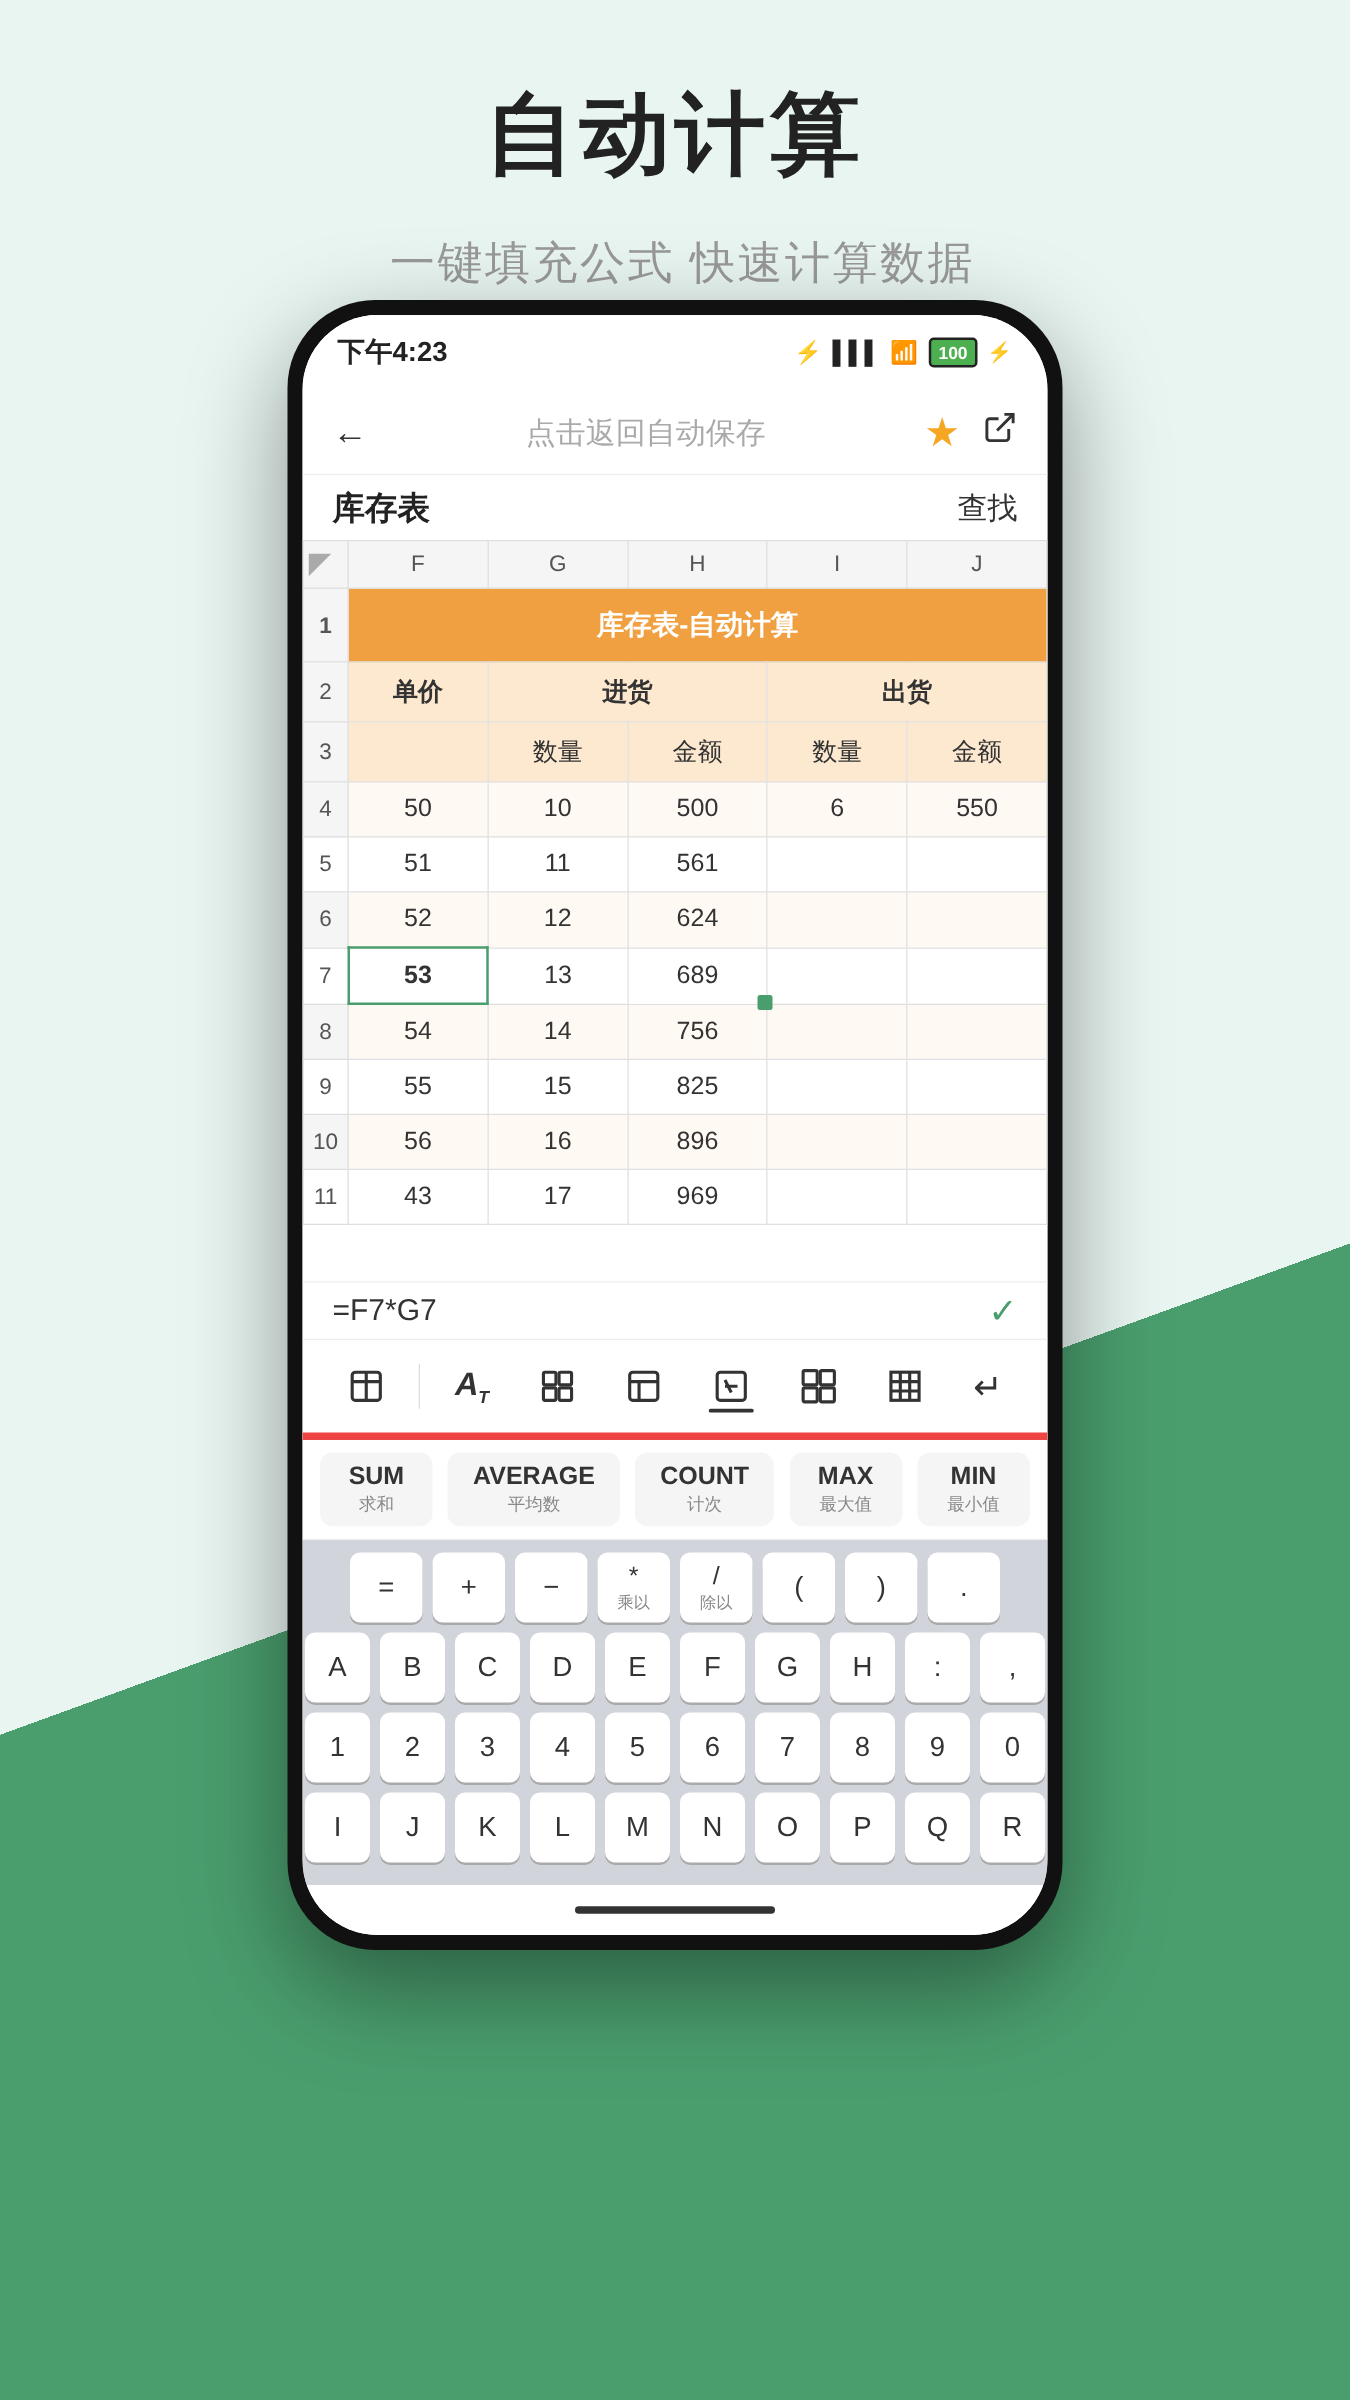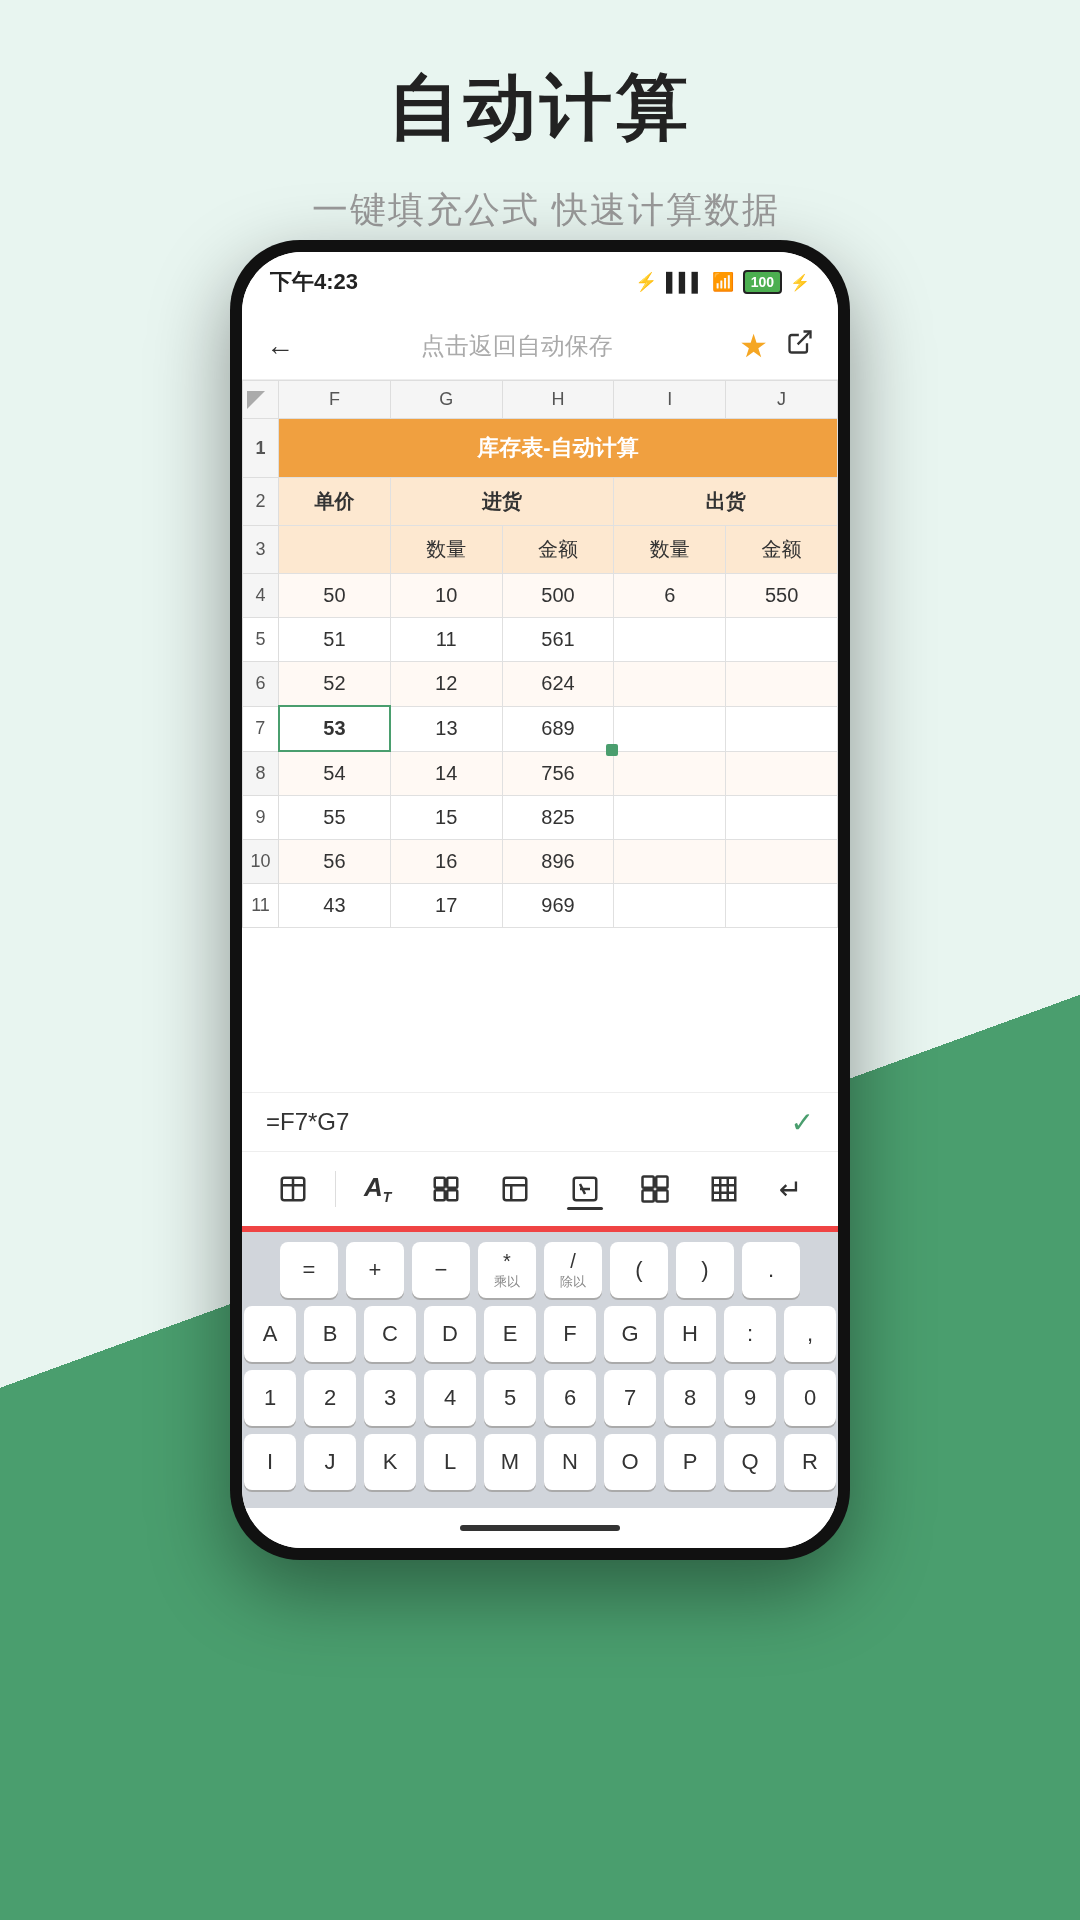--- a/index.html
+++ b/index.html
@@ -206,21 +206,21 @@
       right: -5px;
       width: 12px;
       height: 12px;
       background: #4a9e6e;
       border-radius: 2px;
       z-index: 10;
     }
 
     
     .formula-bar {
-      height: 60px;
+      height: 47px;
       background: #fff;
       display: flex;
       align-items: center;
       padding: 0 24px;
       border-top: 1px solid #eee;
       border-bottom: 1px solid #eee;
       flex-shrink: 0;
     }
     .formula-text {
       flex: 1;
@@ -393,20 +393,24 @@
         <span class="export-icon">
           <svg width="28" height="28" viewBox="0 0 24 24" fill="none" stroke="#333" stroke-width="2">
             <path d="M18 13v6a2 2 0 0 1-2 2H5a2 2 0 0 1-2-2V8a2 2 0 0 1 2-2h6"></path>
             <polyline points="15 3 21 3 21 9"></polyline>
             <line x1="10" y1="14" x2="21" y2="3"></line>
           </svg>
         </span>
       </div>
     </div>
 
+    <div class="sheet-header">
+      <span class="sheet-name">库存表</span>
+      <span class="sheet-find">查找</span>
+    </div>
 
     <div class="spreadsheet-container">
       <table class="spreadsheet">
 
         <thead>
           <tr>
             <td class="col-header">
               <div style="width:0;height:0;border-style:solid;border-width:18px 18px 0 0;border-color:#aaa transparent transparent transparent;"></div>
             </td>
             <td class="col-header">F</td>
@@ -564,20 +568,42 @@
           <line x1="3" y1="15" x2="21" y2="15"></line>
           <line x1="9" y1="3" x2="9" y2="21"></line>
           <line x1="15" y1="3" x2="15" y2="21"></line>
         </svg>
       </div>
       <div class="toolbar-btn">
         <span style="font-size:28px;color:#333;">↵</span>
       </div>
     </div>
 
+    <div class="function-row">
+      <div class="func-btn">
+        <span class="func-label-main">SUM</span>
+        <span class="func-label-sub">求和</span>
+      </div>
+      <div class="func-btn">
+        <span class="func-label-main">AVERAGE</span>
+        <span class="func-label-sub">平均数</span>
+      </div>
+      <div class="func-btn">
+        <span class="func-label-main">COUNT</span>
+        <span class="func-label-sub">计次</span>
+      </div>
+      <div class="func-btn">
+        <span class="func-label-main">MAX</span>
+        <span class="func-label-sub">最大值</span>
+      </div>
+      <div class="func-btn">
+        <span class="func-label-main">MIN</span>
+        <span class="func-label-sub">最小值</span>
+      </div>
+    </div>
 
     <div class="keyboard">
 
       <div class="keyboard-row">
         <div class="key">=</div>
         <div class="key">+</div>
         <div class="key">−</div>
         <div class="key">
           <div class="key-sub">
               <span class="key-main">*</span>

